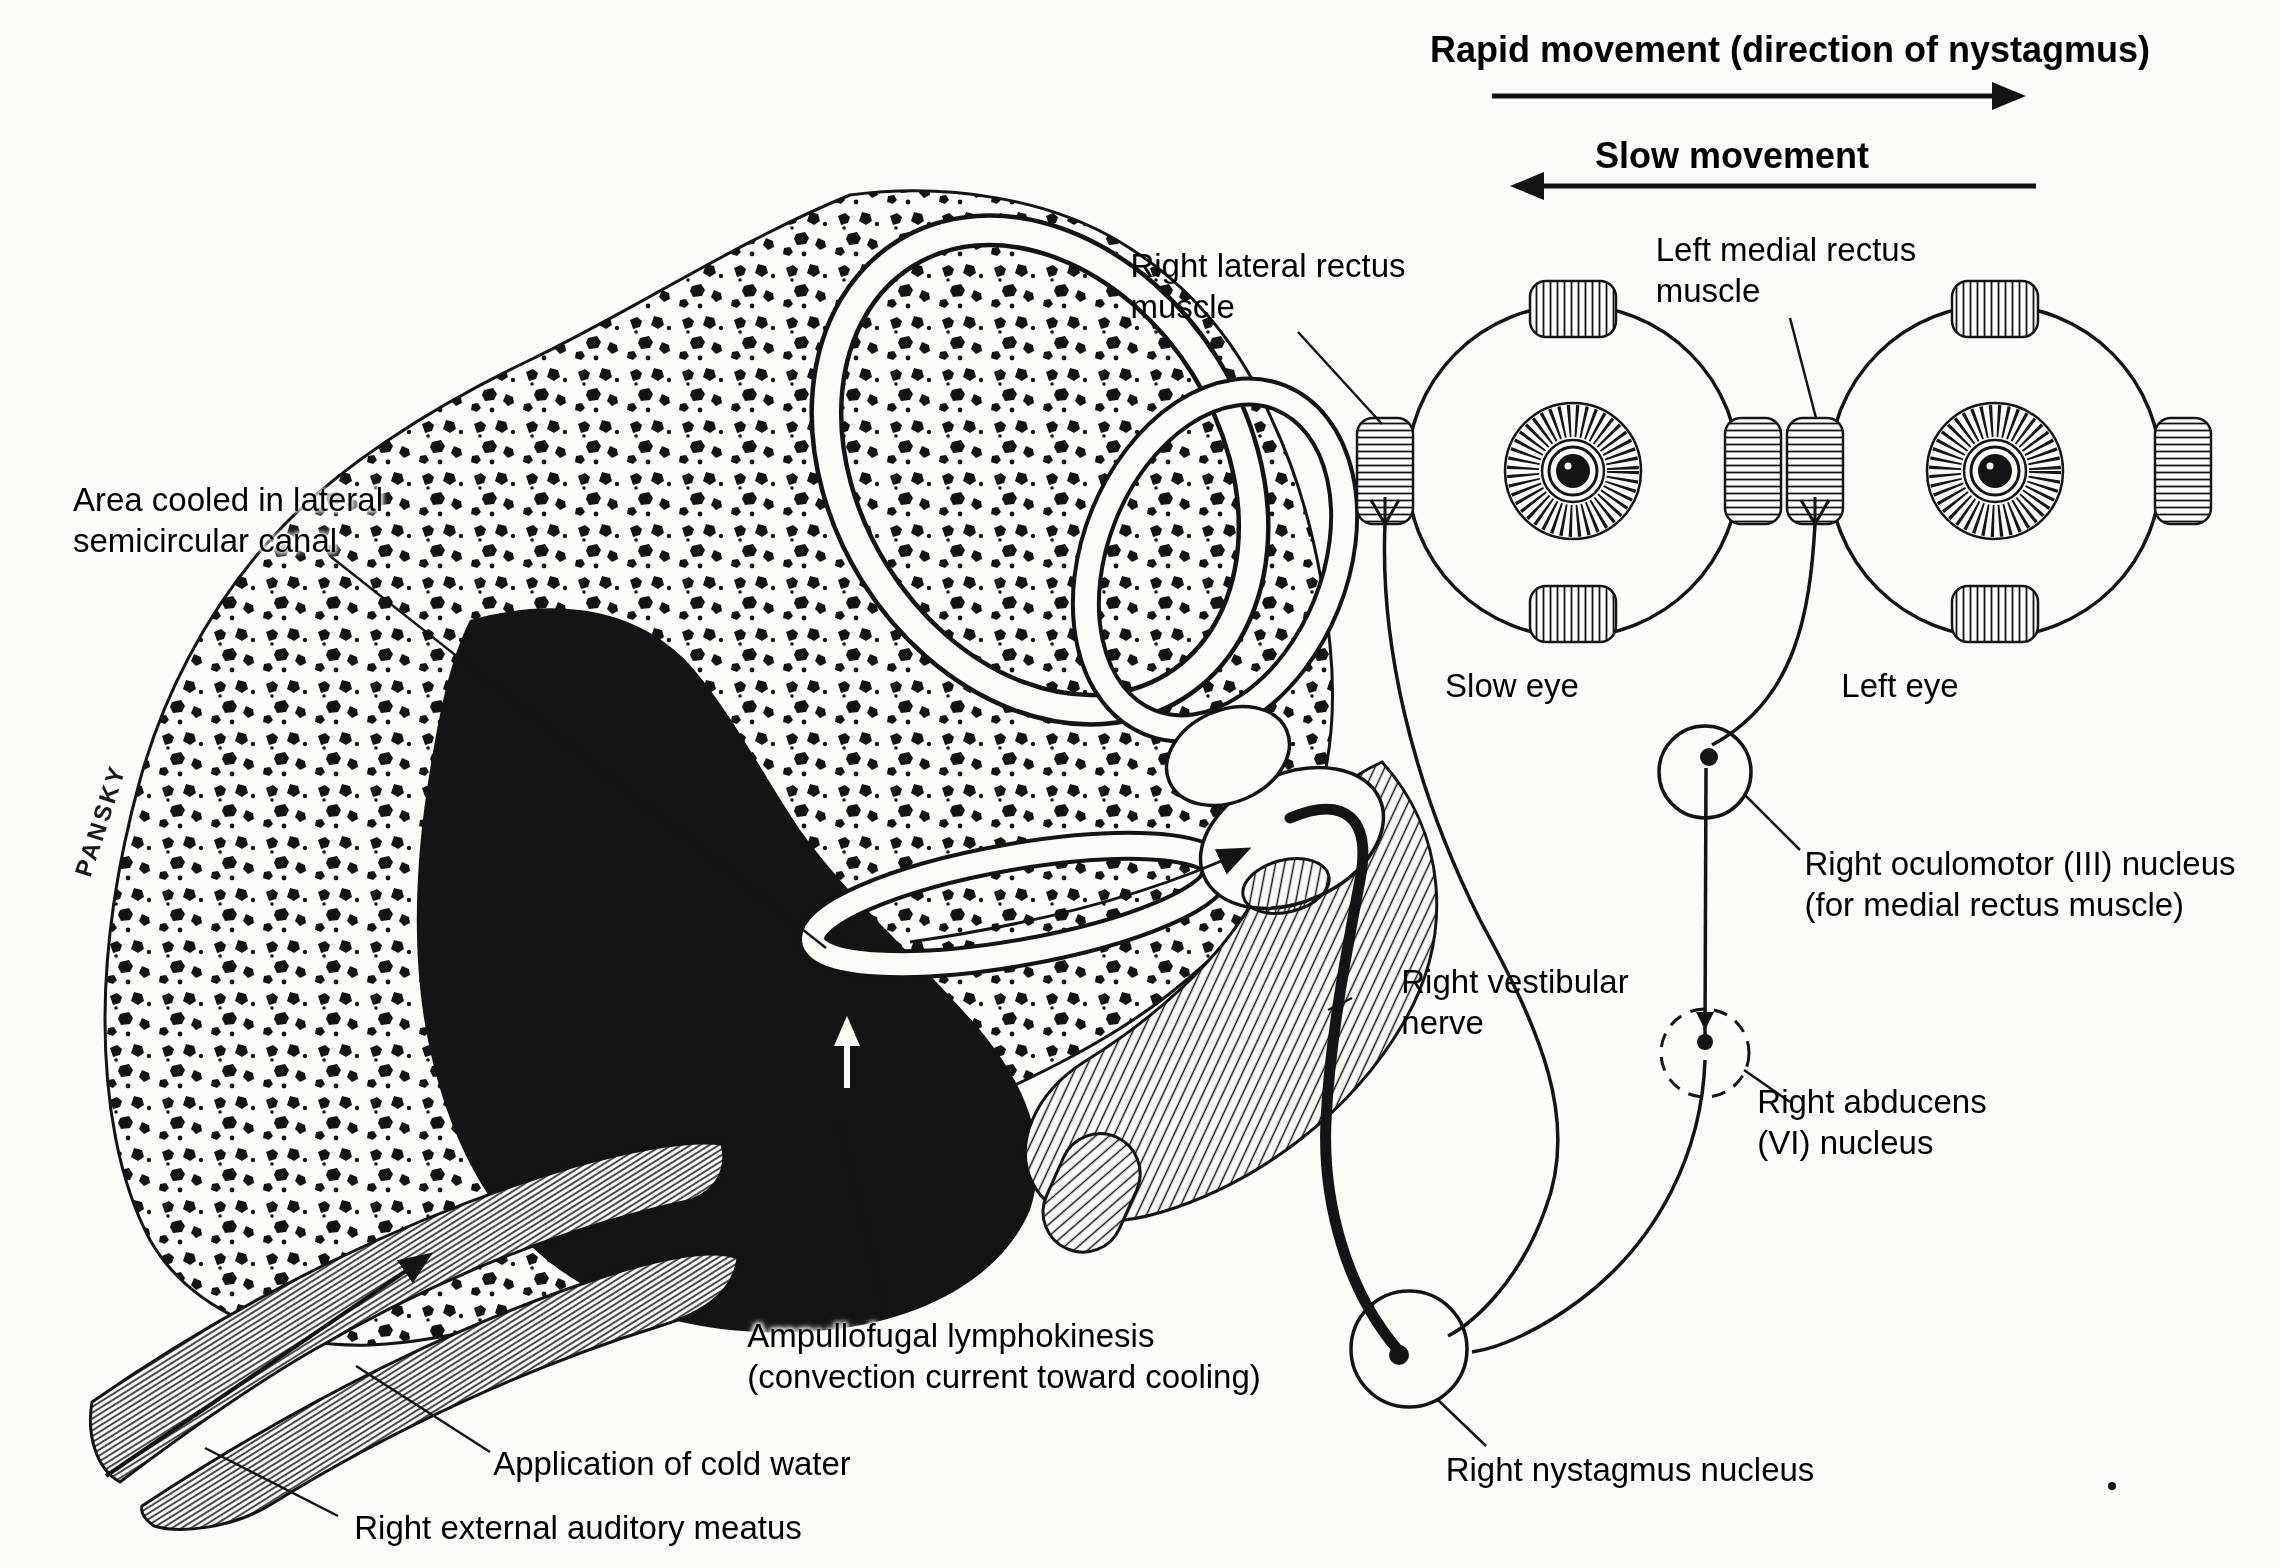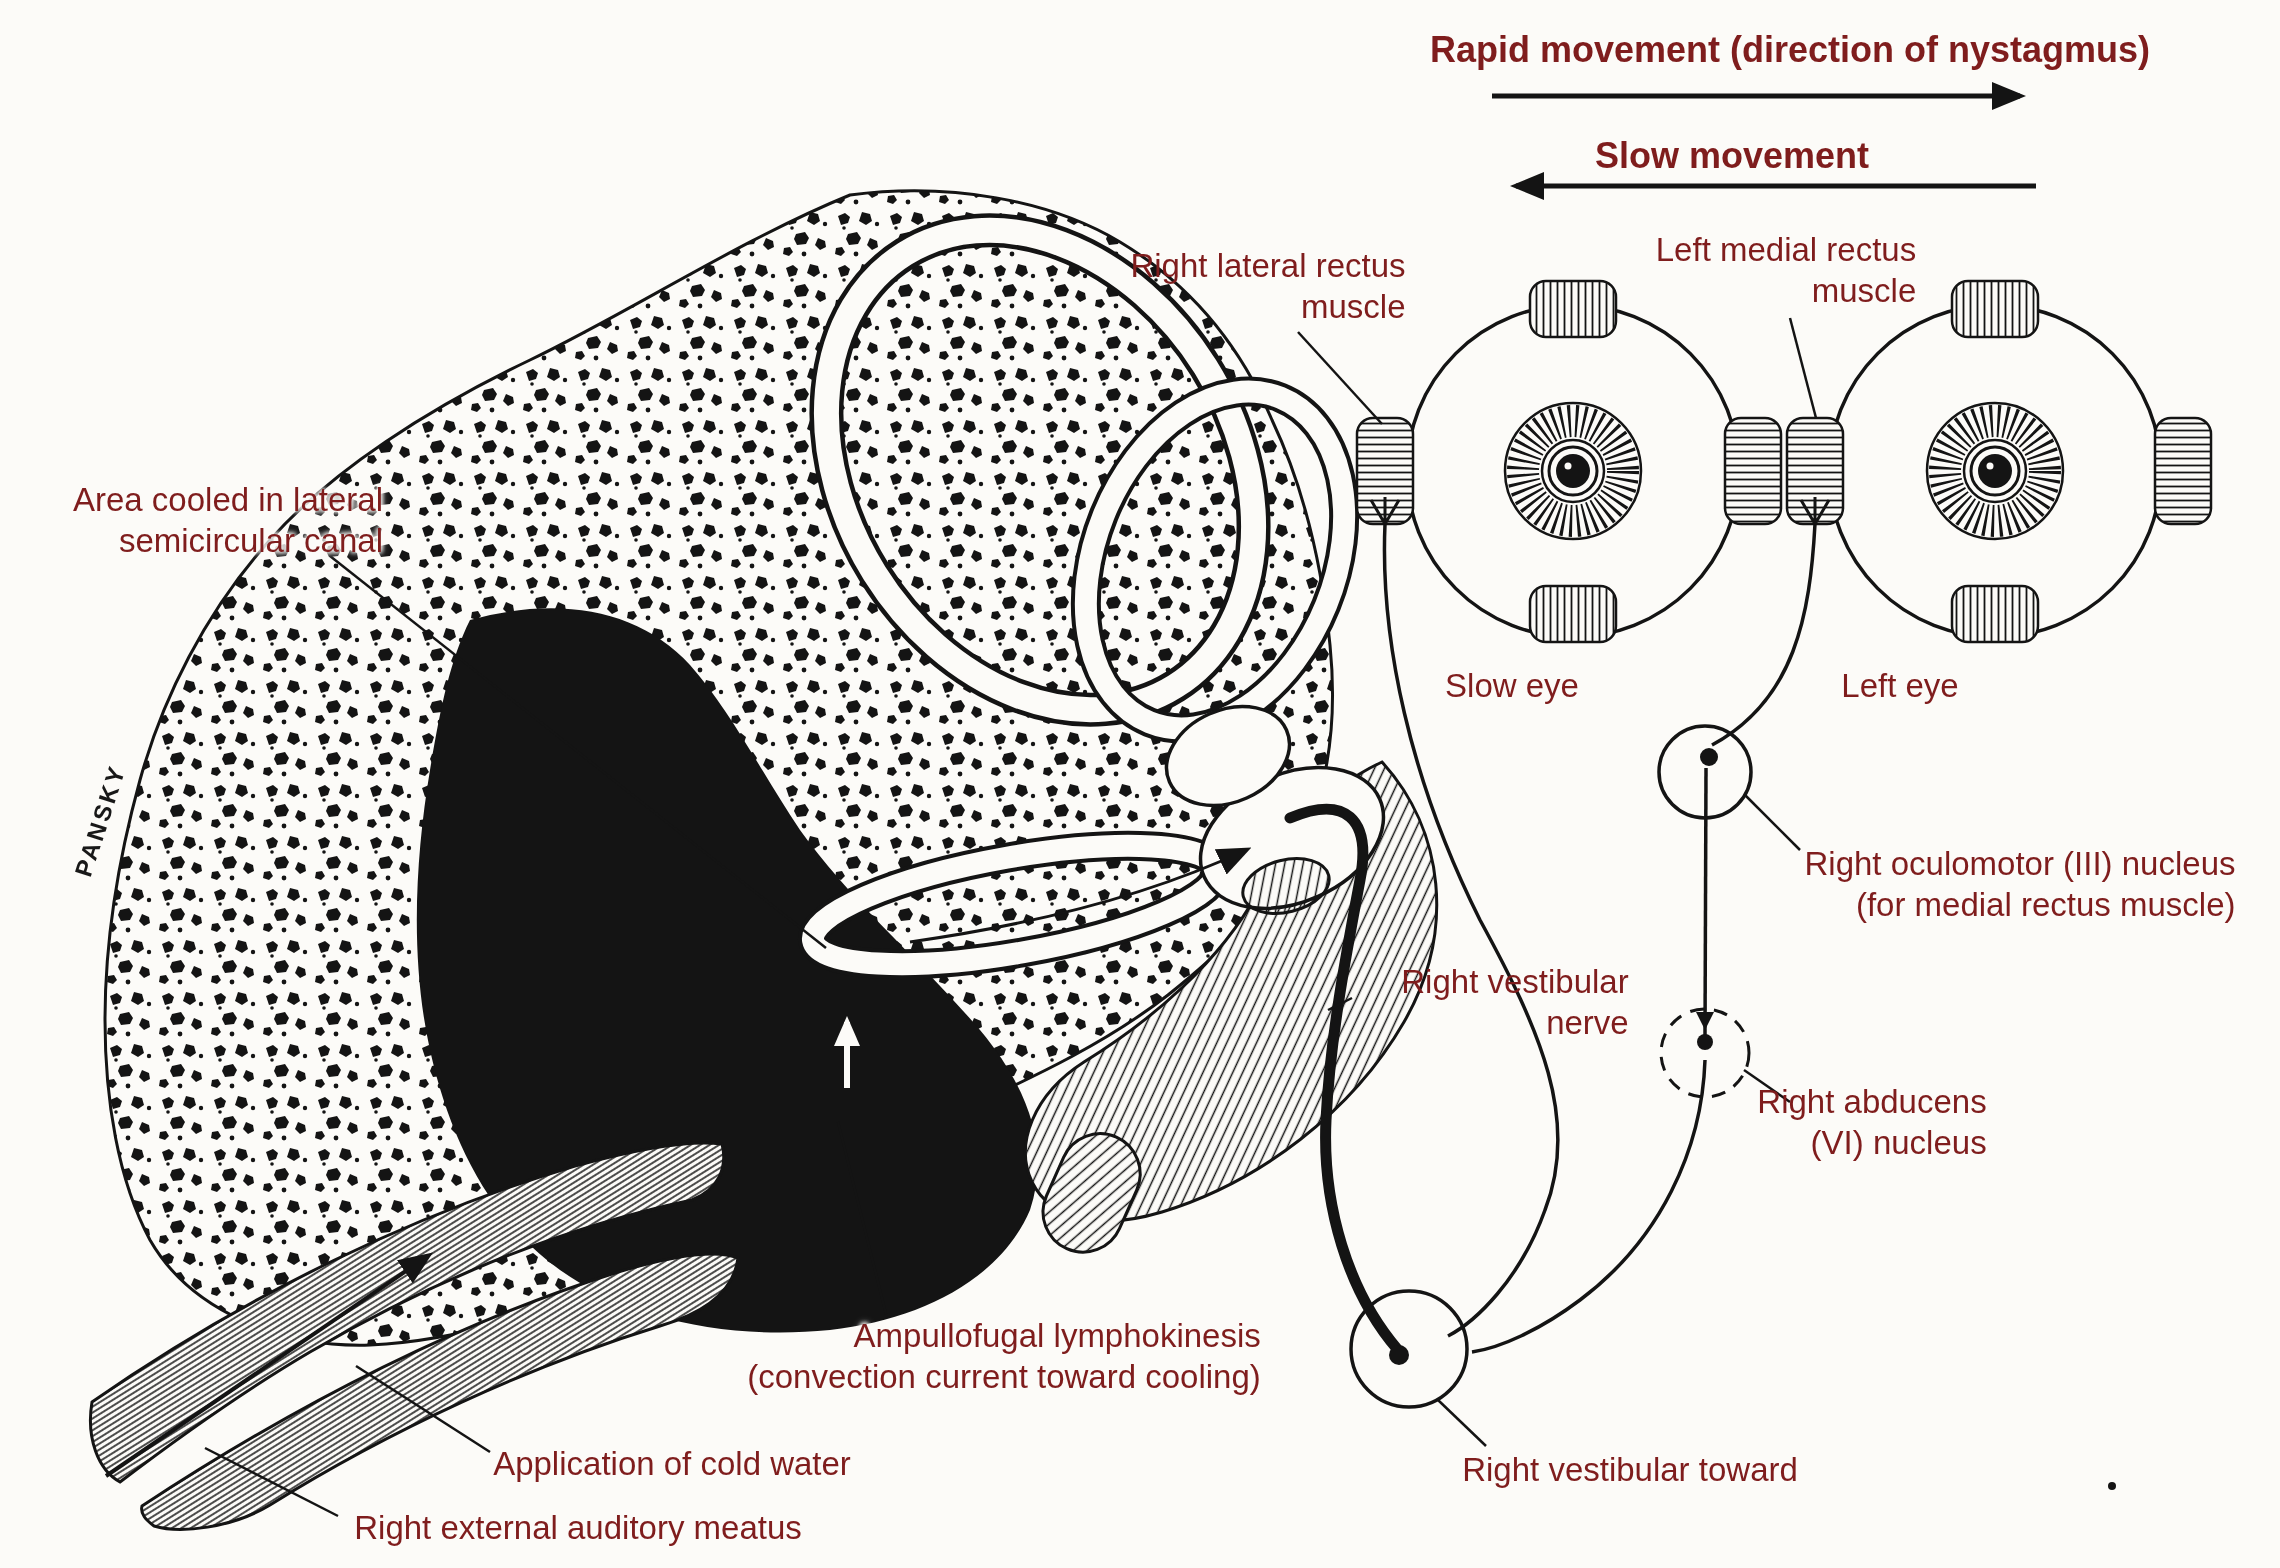--- a/index.html
+++ b/index.html
@@ -1,20 +1,20 @@
 <!DOCTYPE html>
 <html><head>
 <meta charset="utf-8">
 <style>
   html,body{margin:0;padding:0;background:#fcfbf8;}
   .stage{position:relative;width:2280px;height:1568px;background:#fcfbf8;overflow:hidden;
          font-family:"Liberation Sans",sans-serif;color:#181818;}
   .stage svg{position:absolute;left:0;top:0;}
   .lbl{position:absolute;font-size:33px;line-height:1.24;white-space:nowrap;
-       transform:translateX(-50%);text-align:right;color:#7f1d1d;}
+       transform:translateX(-50%);text-align:left;color:#000000;}
   .lbl.bold{font-weight:bold;font-size:36px;}
   .halo{text-shadow:0 0 5px #fcfbf8,0 0 5px #fcfbf8,0 0 5px #fcfbf8,0 0 8px #fcfbf8;}
   .sig{position:absolute;left:96px;top:852px;font-size:24px;font-weight:bold;letter-spacing:3px;
        transform:rotate(-72deg);transform-origin:left bottom;
        text-shadow:0 0 4px #fcfbf8,0 0 4px #fcfbf8,0 0 6px #fcfbf8;}
 </style>
 </head>
 <body>
 
 <div class="stage">
@@ -220,21 +220,21 @@
 <div class="lbl" style="left:1488px;top:962px;margin-left:27px;">
   <div>Right vestibular</div>
   <div>nerve</div>
 </div>
 
 <div class="lbl" style="left:1872px;top:1082px;">
   <div>Right abducens</div>
   <div>(VI) nucleus</div>
 </div>
 
-<div class="lbl" style="left:1630px;top:1450px;">Right vestibular toward</div>
+<div class="lbl" style="left:1630px;top:1450px;">Right nystagmus nucleus</div>
 
 <div class="lbl halo" style="left:228px;top:480px;">
   <div>Area cooled in lateral</div>
   <div>semicircular canal</div>
 </div>
 
 <div class="lbl halo" style="left:1004px;top:1316px;">
   <div>Ampullofugal lymphokinesis</div>
   <div>(convection current toward cooling)</div>
 </div>

